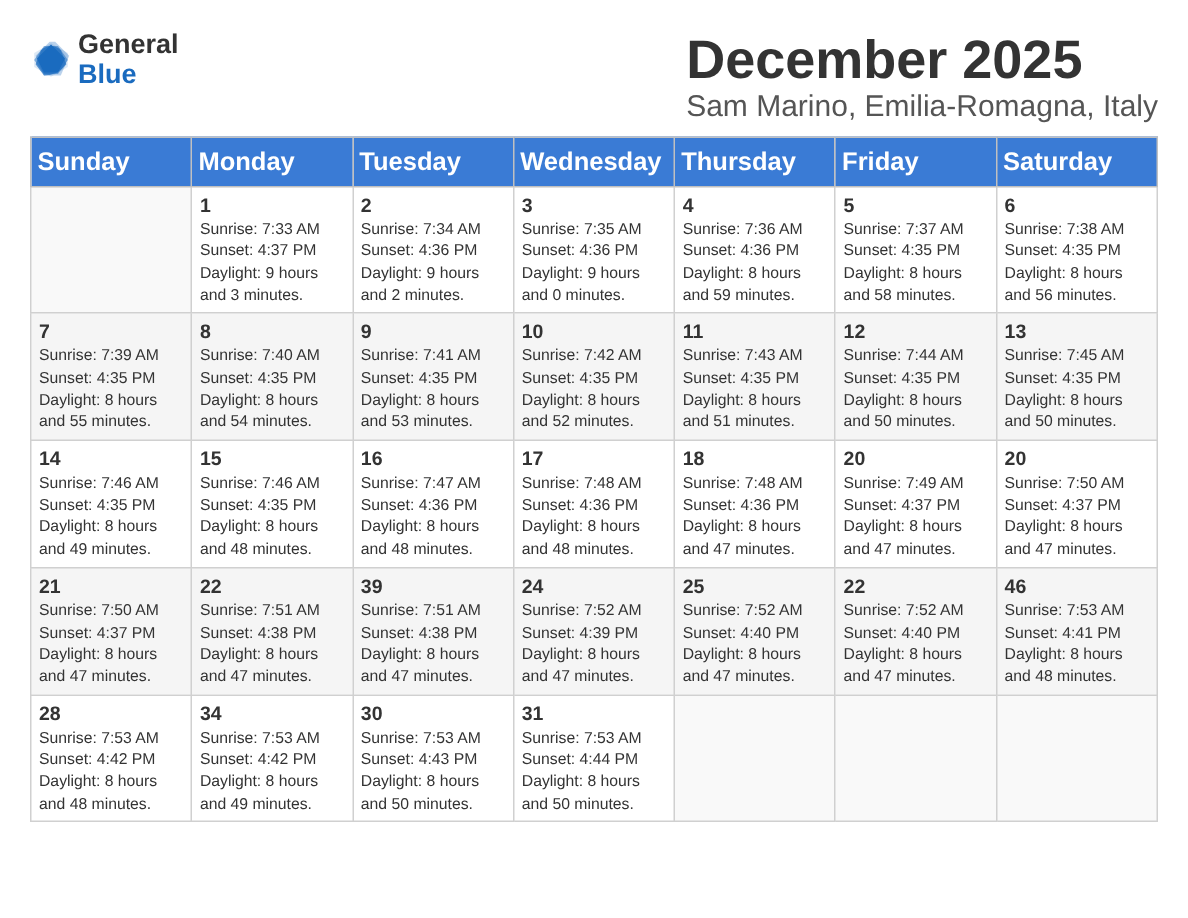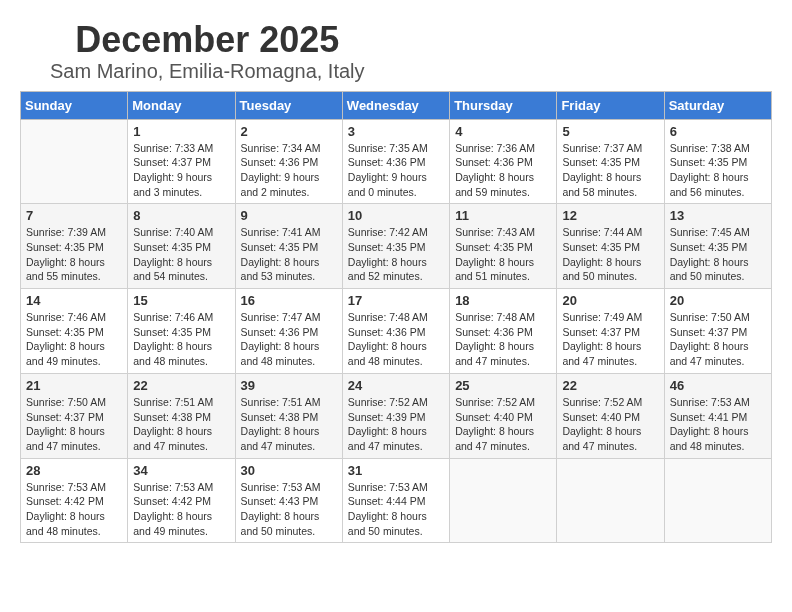--- a/index.html
+++ b/index.html
@@ -26,42 +26,42 @@
       font-weight: bold;
       line-height: 1.1;
     }
     .logo-general { color: #333; }
     .logo-blue { color: #1a6bbf; }
     .logo-icon {
       width: 28px;
       height: 28px;
     }
     .title-section {
-      text-align: center;
+      text-align: left;
       margin-left: 30px;
     }
     .month-title {
       font-size: 36px;
       font-weight: bold;
       color: #333;
       line-height: 1.1;
     }
     .subtitle {
       font-size: 20px;
       color: #555;
     }
     .calendar {
       width: 100%;
       border-collapse: collapse;
       margin-top: 8px;
     }
     .calendar th {
       background-color: #3a7bd5;
       color: #fff;
-      font-size: 13px;
+      font-size: 17px;
       font-weight: bold;
       padding: 6px 4px;
       text-align: left;
       border: 1px solid #c0c0c0;
     }
     .calendar td {
       border: 1px solid #d0d0d0;
       vertical-align: top;
       padding: 4px 5px;
       width: calc(100% / 7);
@@ -83,20 +83,33 @@
       color: #333;
       line-height: 1.4;
     }
     .row-alt td { background: #f5f5f5; }
   </style>
 </head>
 <body>
 
 <div>
   <div class="header-top">
+    <div class="logo">
+      <svg class="logo-icon" viewBox="0 0 30 30">
+        <polygon points="15,3 27,10 27,20 15,27 3,20 3,10" fill="#1a6bbf" opacity="0.15"></polygon>
+        <polygon points="18,2 28,12 22,26 10,26 4,12 14,2" fill="#1a6bbf" opacity="0.3"></polygon>
+        <polygon points="20,5 27,15 20,25 10,25 3,15 10,5" fill="#1a6bbf" opacity="0.5"></polygon>
+        <path d="M8,8 Q15,2 22,8 L26,18 Q20,26 10,26 L4,18 Z" fill="#1a6bbf" opacity="0.7"></path>
+        <path d="M15,4 L25,14 L20,24 L10,24 L5,14 Z" fill="#1a6bbf"></path>
+      </svg>
+      <div class="logo-text">
+        <span class="logo-general">General</span><br>
+        <span class="logo-blue">Blue</span>
+      </div>
+    </div>
     <div class="title-section">
       <div class="month-title">December 2025</div>
       <div class="subtitle">Sam Marino, Emilia-Romagna, Italy</div>
     </div>
   </div>
 
   <table class="calendar">
     <thead>
       <tr>
         <th>Sunday</th>

